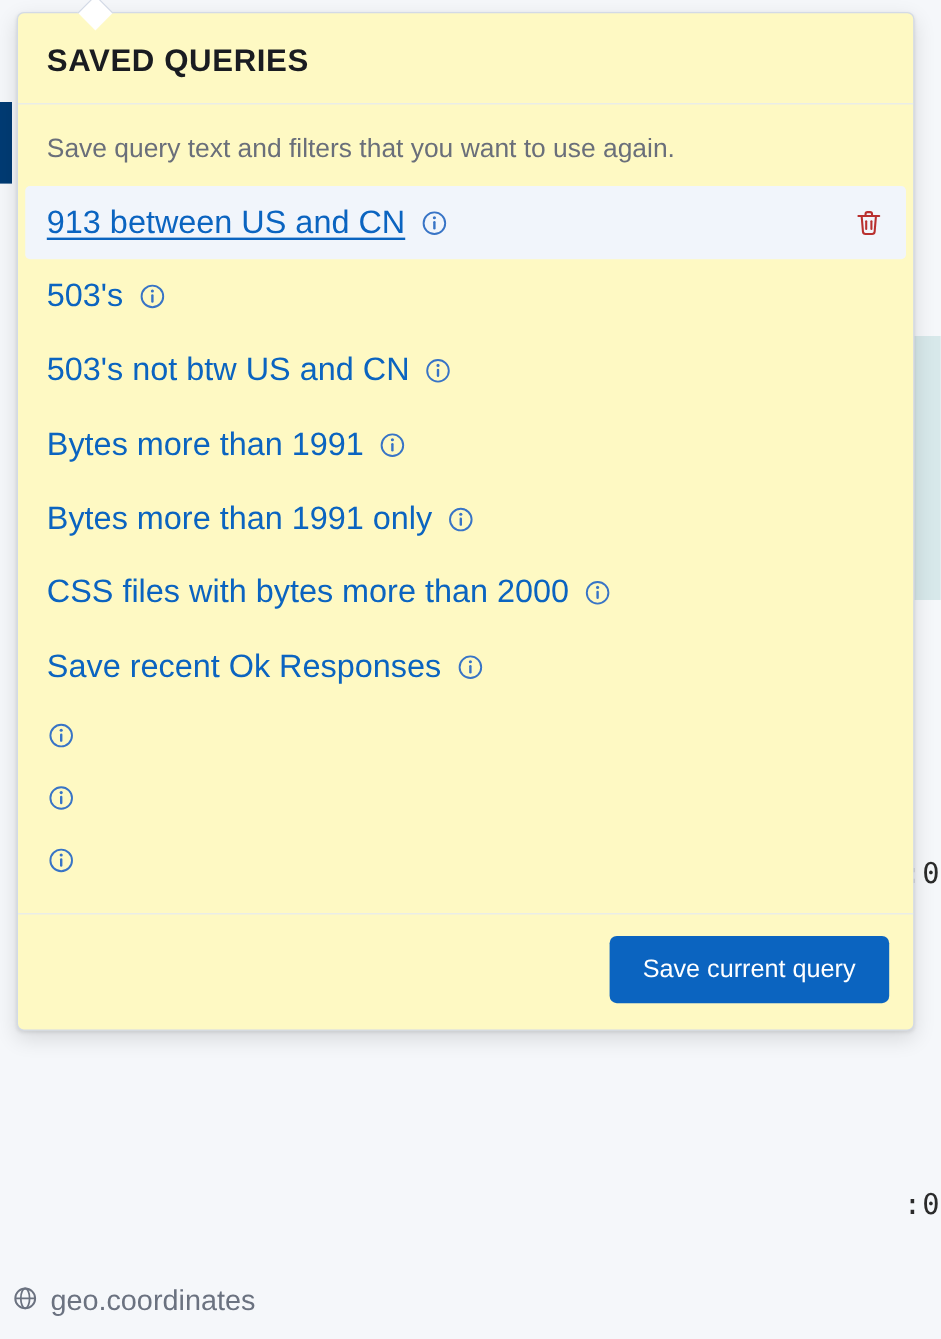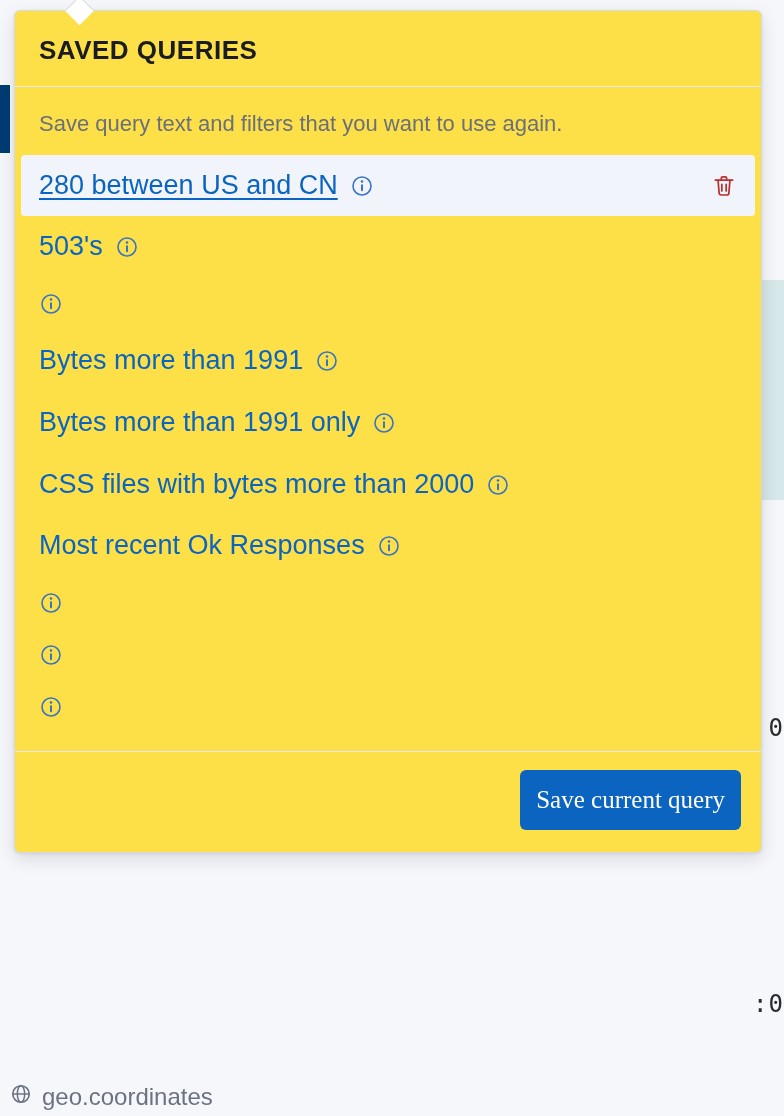--- a/index.html
+++ b/index.html
@@ -35,38 +35,38 @@
     font-family: ui-monospace, Menlo, Consolas, monospace;
     font-size: 24px;
     color: #2b2b2b;
     letter-spacing: 1px;
   }
   .bg-right-text1 { top: 714px; }
   .bg-right-text2 { top: 990px; }
   .bg-row {
     position: absolute;
     left: 10px;
-    bottom: 0;
+    bottom: 12px;
     width: 760px;
     height: 38px;
     display: flex;
     align-items: center;
     gap: 10px;
     color: #6b7280;
     font-size: 24px;
   }
   .bg-row svg { width: 22px; height: 22px; fill: #6b7280; }
 
   
   .popover {
     position: absolute;
     left: 14px;
     top: 10px;
     width: 748px;
-    background: #fde047;
+    background: #fef9c3;
     border: 1px solid #d3dae6;
     border-radius: 6px;
     box-shadow: 0 6px 18px rgba(0,0,0,0.12), 0 1px 3px rgba(0,0,0,0.08);
   }
   .popover::before {
     content: "";
     position: absolute;
     top: -11px;
     left: 54px;
     width: 20px;
@@ -148,26 +148,25 @@
 
   .popover-footer {
     border-top: 1px solid #e5eaf0;
     padding: 18px 20px 22px 20px;
     display: flex;
     justify-content: flex-end;
   }
   .save-btn {
     background: #0b64c0;
     color: #fff;
-    font-size: 25px;
+    font-size: 21px;
     border: none;
     border-radius: 6px;
-    padding: 16px 16px;
+    padding: 16px 28px;
     cursor: pointer;
-    font-family: Liberation Serif, serif;
   }
 </style>
 </head>
 <body>
 
 <div class="bg-left-accent"></div>
 <div class="bg-right-panel"></div>
 <div class="bg-right-text1">:0</div>
 <div class="bg-right-text2">:0</div>
 <div class="bg-row">
@@ -186,21 +185,21 @@
     <div class="popover-title">SAVED QUERIES</div>
   </div>
 
   <div class="popover-body">
     <div class="description">Save query text and filters that you want to use again.</div>
 
     <ul class="query-list">
 
     <li class="query-item selected">
           <div class="query-left">
-            <a class="query-label">280 between US and CN</a>
+            <a class="query-label">913 between US and CN</a>
             <span class="info-icon">
   <svg viewBox="0 0 24 24">
     <circle class="o" cx="12" cy="12" r="9"></circle>
     <circle class="i1" cx="12" cy="7.5" r="1.3"></circle>
     <rect class="i1" x="11" y="10.2" width="2" height="7" rx="1"></rect>
   </svg>
 </span>
           </div>
           <span class="trash-icon">
   <svg viewBox="0 0 24 24">
@@ -219,20 +218,21 @@
   <svg viewBox="0 0 24 24">
     <circle class="o" cx="12" cy="12" r="9"></circle>
     <circle class="i1" cx="12" cy="7.5" r="1.3"></circle>
     <rect class="i1" x="11" y="10.2" width="2" height="7" rx="1"></rect>
   </svg>
 </span>
           </div>
         </li>
         <li class="query-item">
           <div class="query-left">
+            <a class="query-label">503's not btw US and CN</a>
             <span class="info-icon">
   <svg viewBox="0 0 24 24">
     <circle class="o" cx="12" cy="12" r="9"></circle>
     <circle class="i1" cx="12" cy="7.5" r="1.3"></circle>
     <rect class="i1" x="11" y="10.2" width="2" height="7" rx="1"></rect>
   </svg>
 </span>
           </div>
         </li>
         <li class="query-item">
@@ -266,21 +266,21 @@
   <svg viewBox="0 0 24 24">
     <circle class="o" cx="12" cy="12" r="9"></circle>
     <circle class="i1" cx="12" cy="7.5" r="1.3"></circle>
     <rect class="i1" x="11" y="10.2" width="2" height="7" rx="1"></rect>
   </svg>
 </span>
           </div>
         </li>
         <li class="query-item">
           <div class="query-left">
-            <a class="query-label">Most recent Ok Responses</a>
+            <a class="query-label">Save recent Ok Responses</a>
             <span class="info-icon">
   <svg viewBox="0 0 24 24">
     <circle class="o" cx="12" cy="12" r="9"></circle>
     <circle class="i1" cx="12" cy="7.5" r="1.3"></circle>
     <rect class="i1" x="11" y="10.2" width="2" height="7" rx="1"></rect>
   </svg>
 </span>
           </div>
         </li>
         <li class="query-item">

